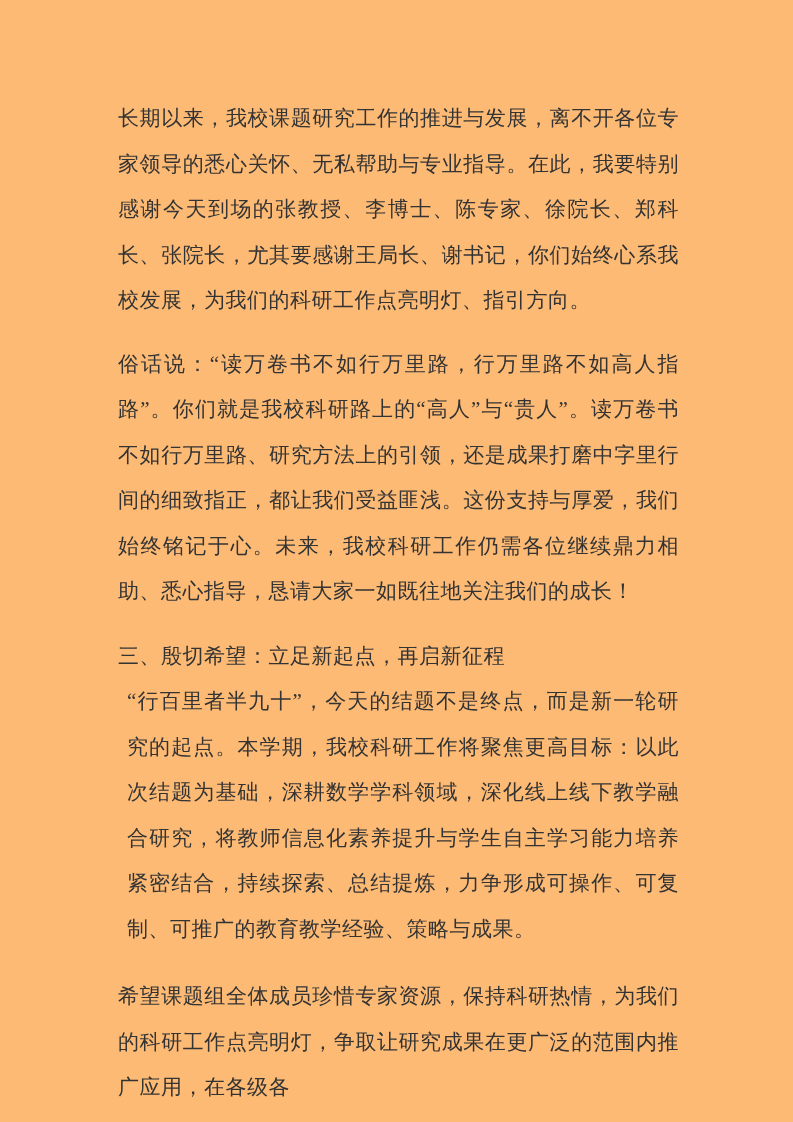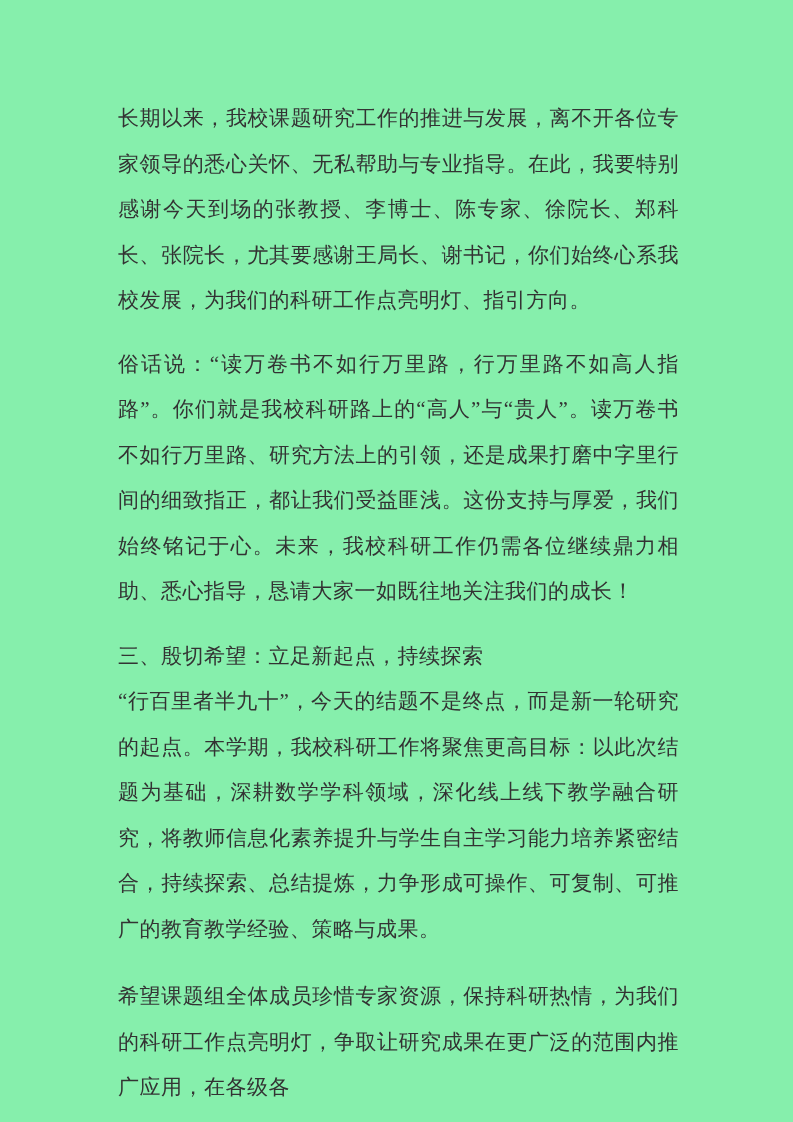--- a/index.html
+++ b/index.html
@@ -5,48 +5,48 @@
   html, body {
     margin: 0;
     padding: 0;
     background: #ffffff;
   }
   .page {
     position: relative;
     width: 793px;
     height: 1122px;
     margin: 0 auto;
-    background: #86efac;
+    background: #fdba74;
     overflow: hidden;
     box-sizing: border-box;
     padding: 96px 114px 0 118px;
     font-family: "Liberation Serif", "DejaVu Serif", serif;
     color: #333333;
   }
   .para {
     margin: 0 0 18px 0;
     font-size: 21px;
     line-height: 45.5px;
     font-weight: normal;
     text-align: justify;
     letter-spacing: 0.5px;
     word-break: break-all;
   }
   .para.p-ack      { margin-bottom: 18px; }
   .para.p-proverb  { margin-bottom: 19px; }
   .para.h-section  { margin-bottom: 0; }
-  .para.p-goals    { margin-bottom: 22px; }
+  .para.p-goals    { margin-bottom: 22px; margin-left: 9px; }
   .para.p-hope     { margin-bottom: 0; }
 </style>
 </head>
 <body>
 
 <div class="page">
   <p class="para p-ack">长期以来，我校课题研究工作的推进与发展，离不开各位专家领导的悉心关怀、无私帮助与专业指导。在此，我要特别感谢今天到场的张教授、李博士、陈专家、徐院长、郑科长、张院长，尤其要感谢王局长、谢书记，你们始终心系我校发展，为我们的科研工作点亮明灯、指引方向。</p>
 
   <p class="para p-proverb">俗话说：“读万卷书不如行万里路，行万里路不如高人指路”。你们就是我校科研路上的“高人”与“贵人”。读万卷书不如行万里路、研究方法上的引领，还是成果打磨中字里行间的细致指正，都让我们受益匪浅。这份支持与厚爱，我们始终铭记于心。未来，我校科研工作仍需各位继续鼎力相助、悉心指导，恳请大家一如既往地关注我们的成长！</p>
 
-  <h2 class="para h-section">三、殷切希望：立足新起点，持续探索</h2>
+  <h2 class="para h-section">三、殷切希望：立足新起点，再启新征程</h2>
 
   <p class="para p-goals">“行百里者半九十”，今天的结题不是终点，而是新一轮研究的起点。本学期，我校科研工作将聚焦更高目标：以此次结题为基础，深耕数学学科领域，深化线上线下教学融合研究，将教师信息化素养提升与学生自主学习能力培养紧密结合，持续探索、总结提炼，力争形成可操作、可复制、可推广的教育教学经验、策略与成果。</p>
 
   <p class="para p-hope">希望课题组全体成员珍惜专家资源，保持科研热情，为我们的科研工作点亮明灯，争取让研究成果在更广泛的范围内推广应用，在各级各</p>
 </div>
 
 </body></html>

